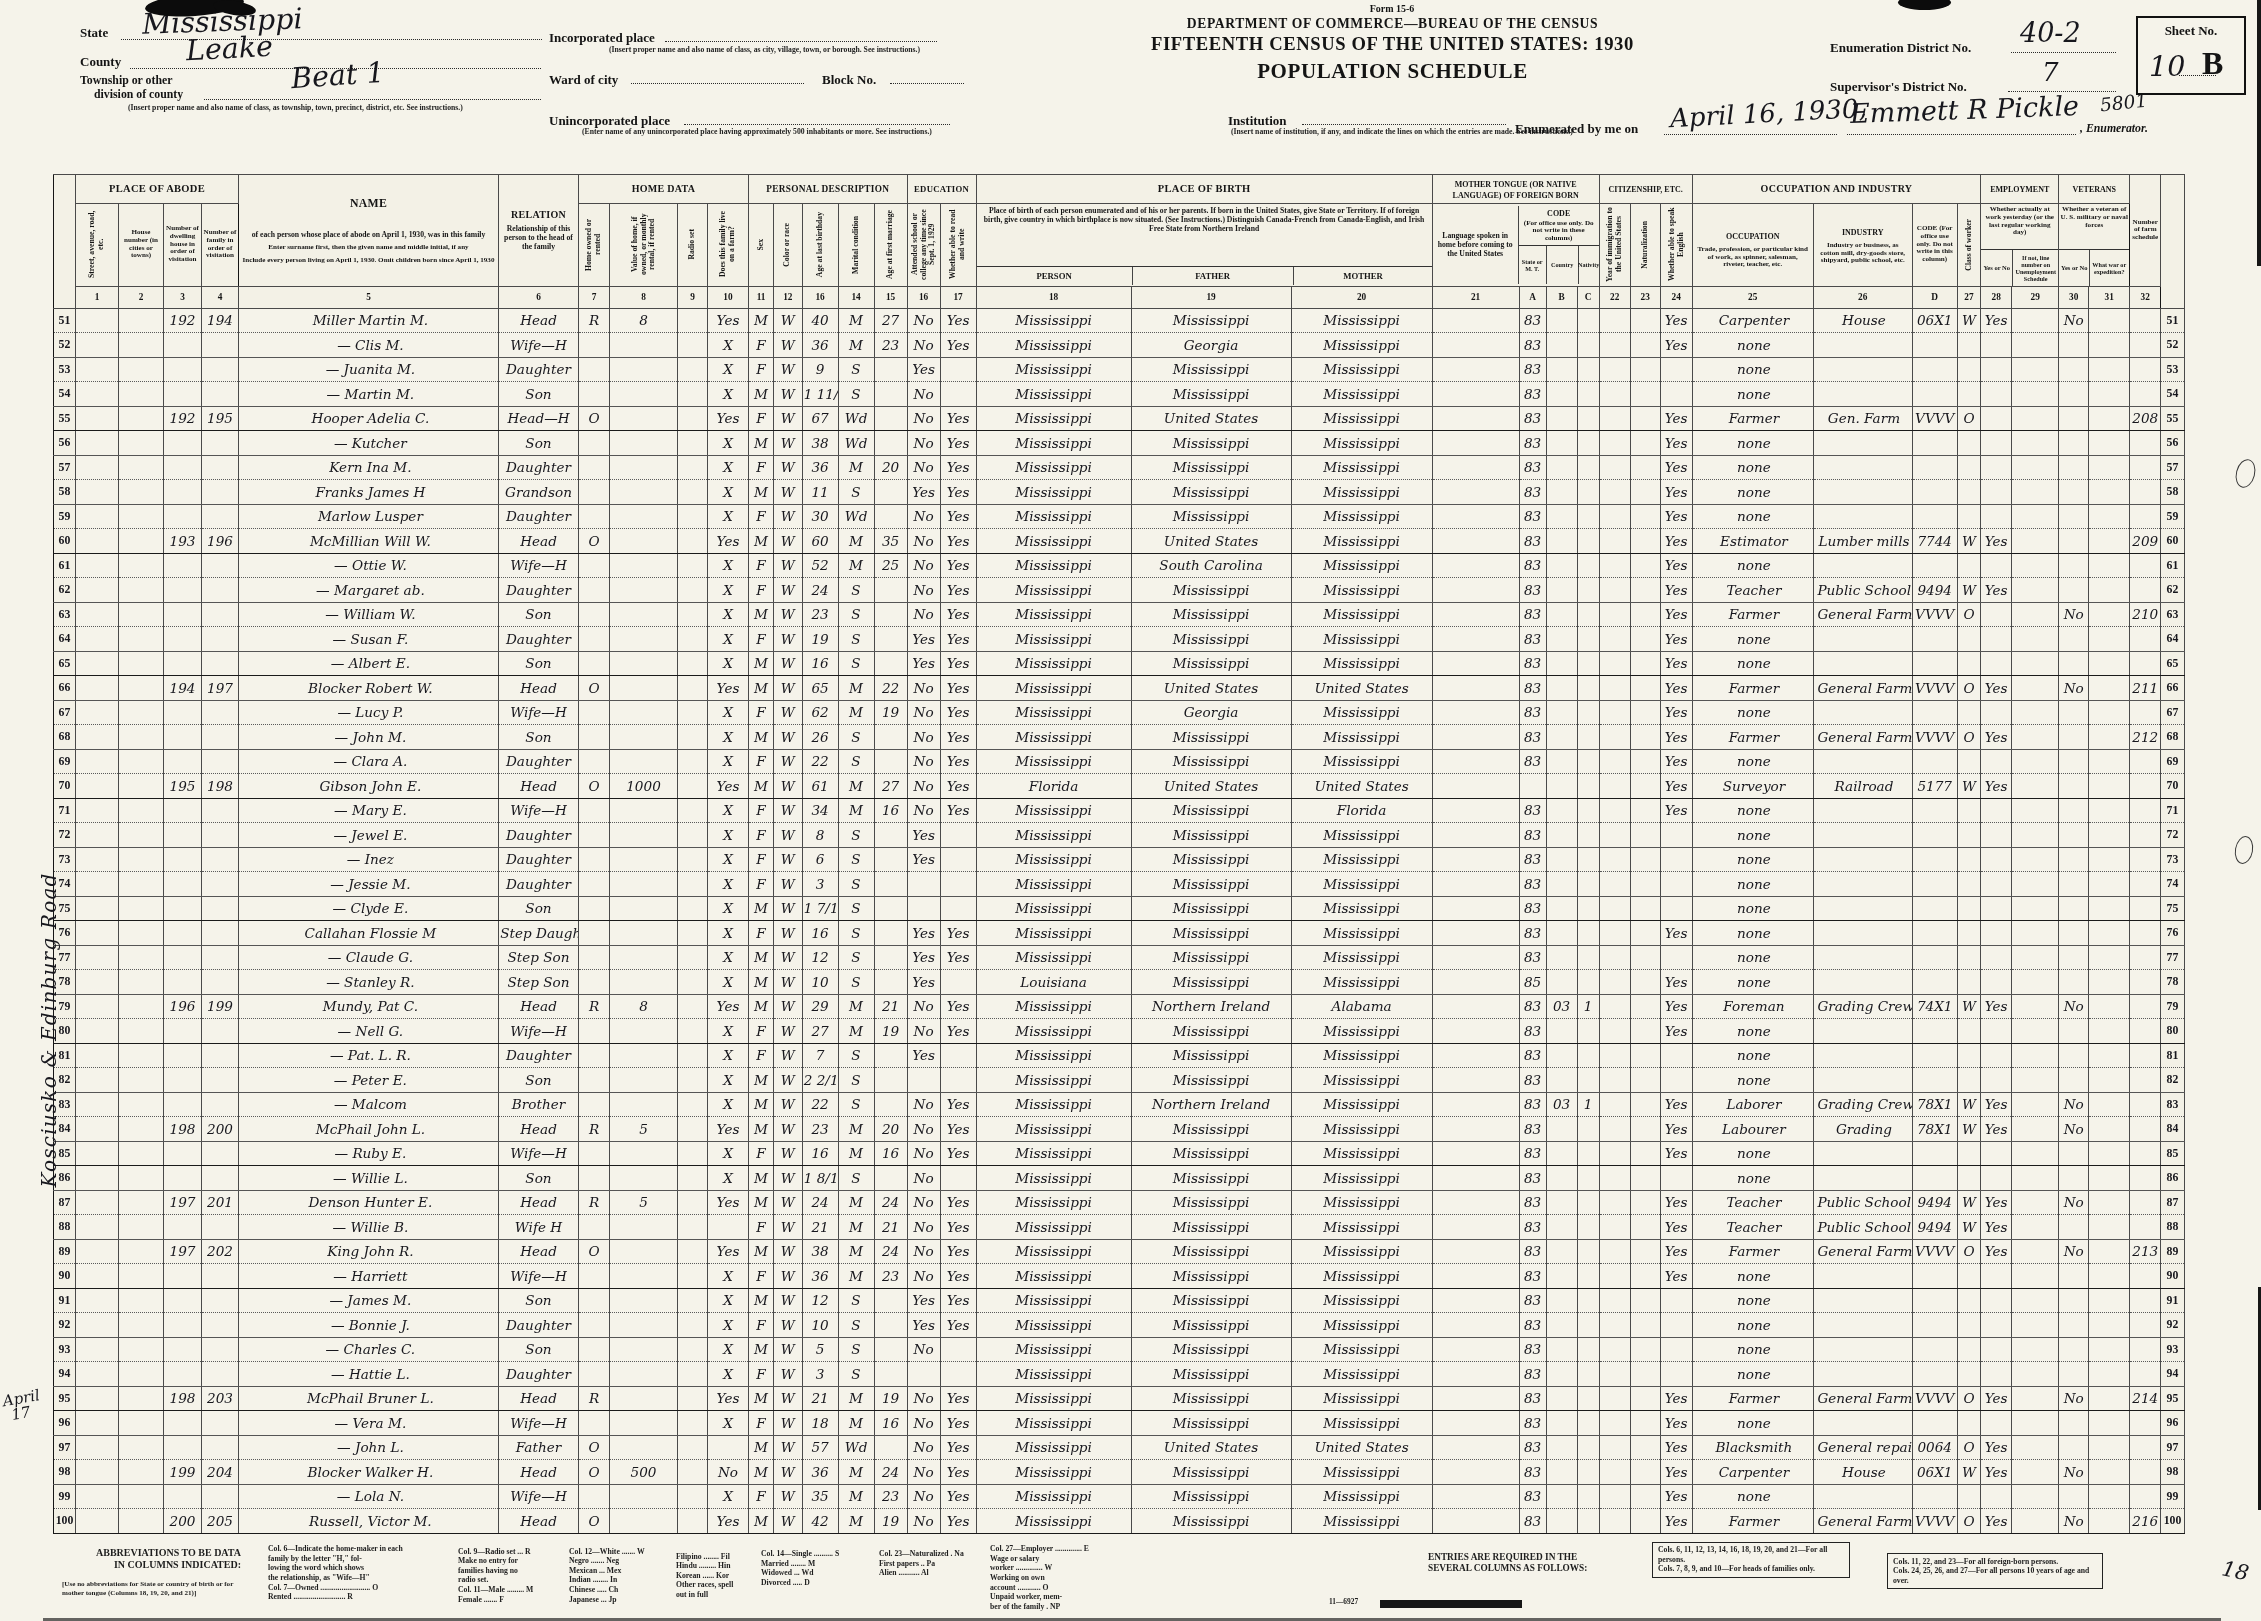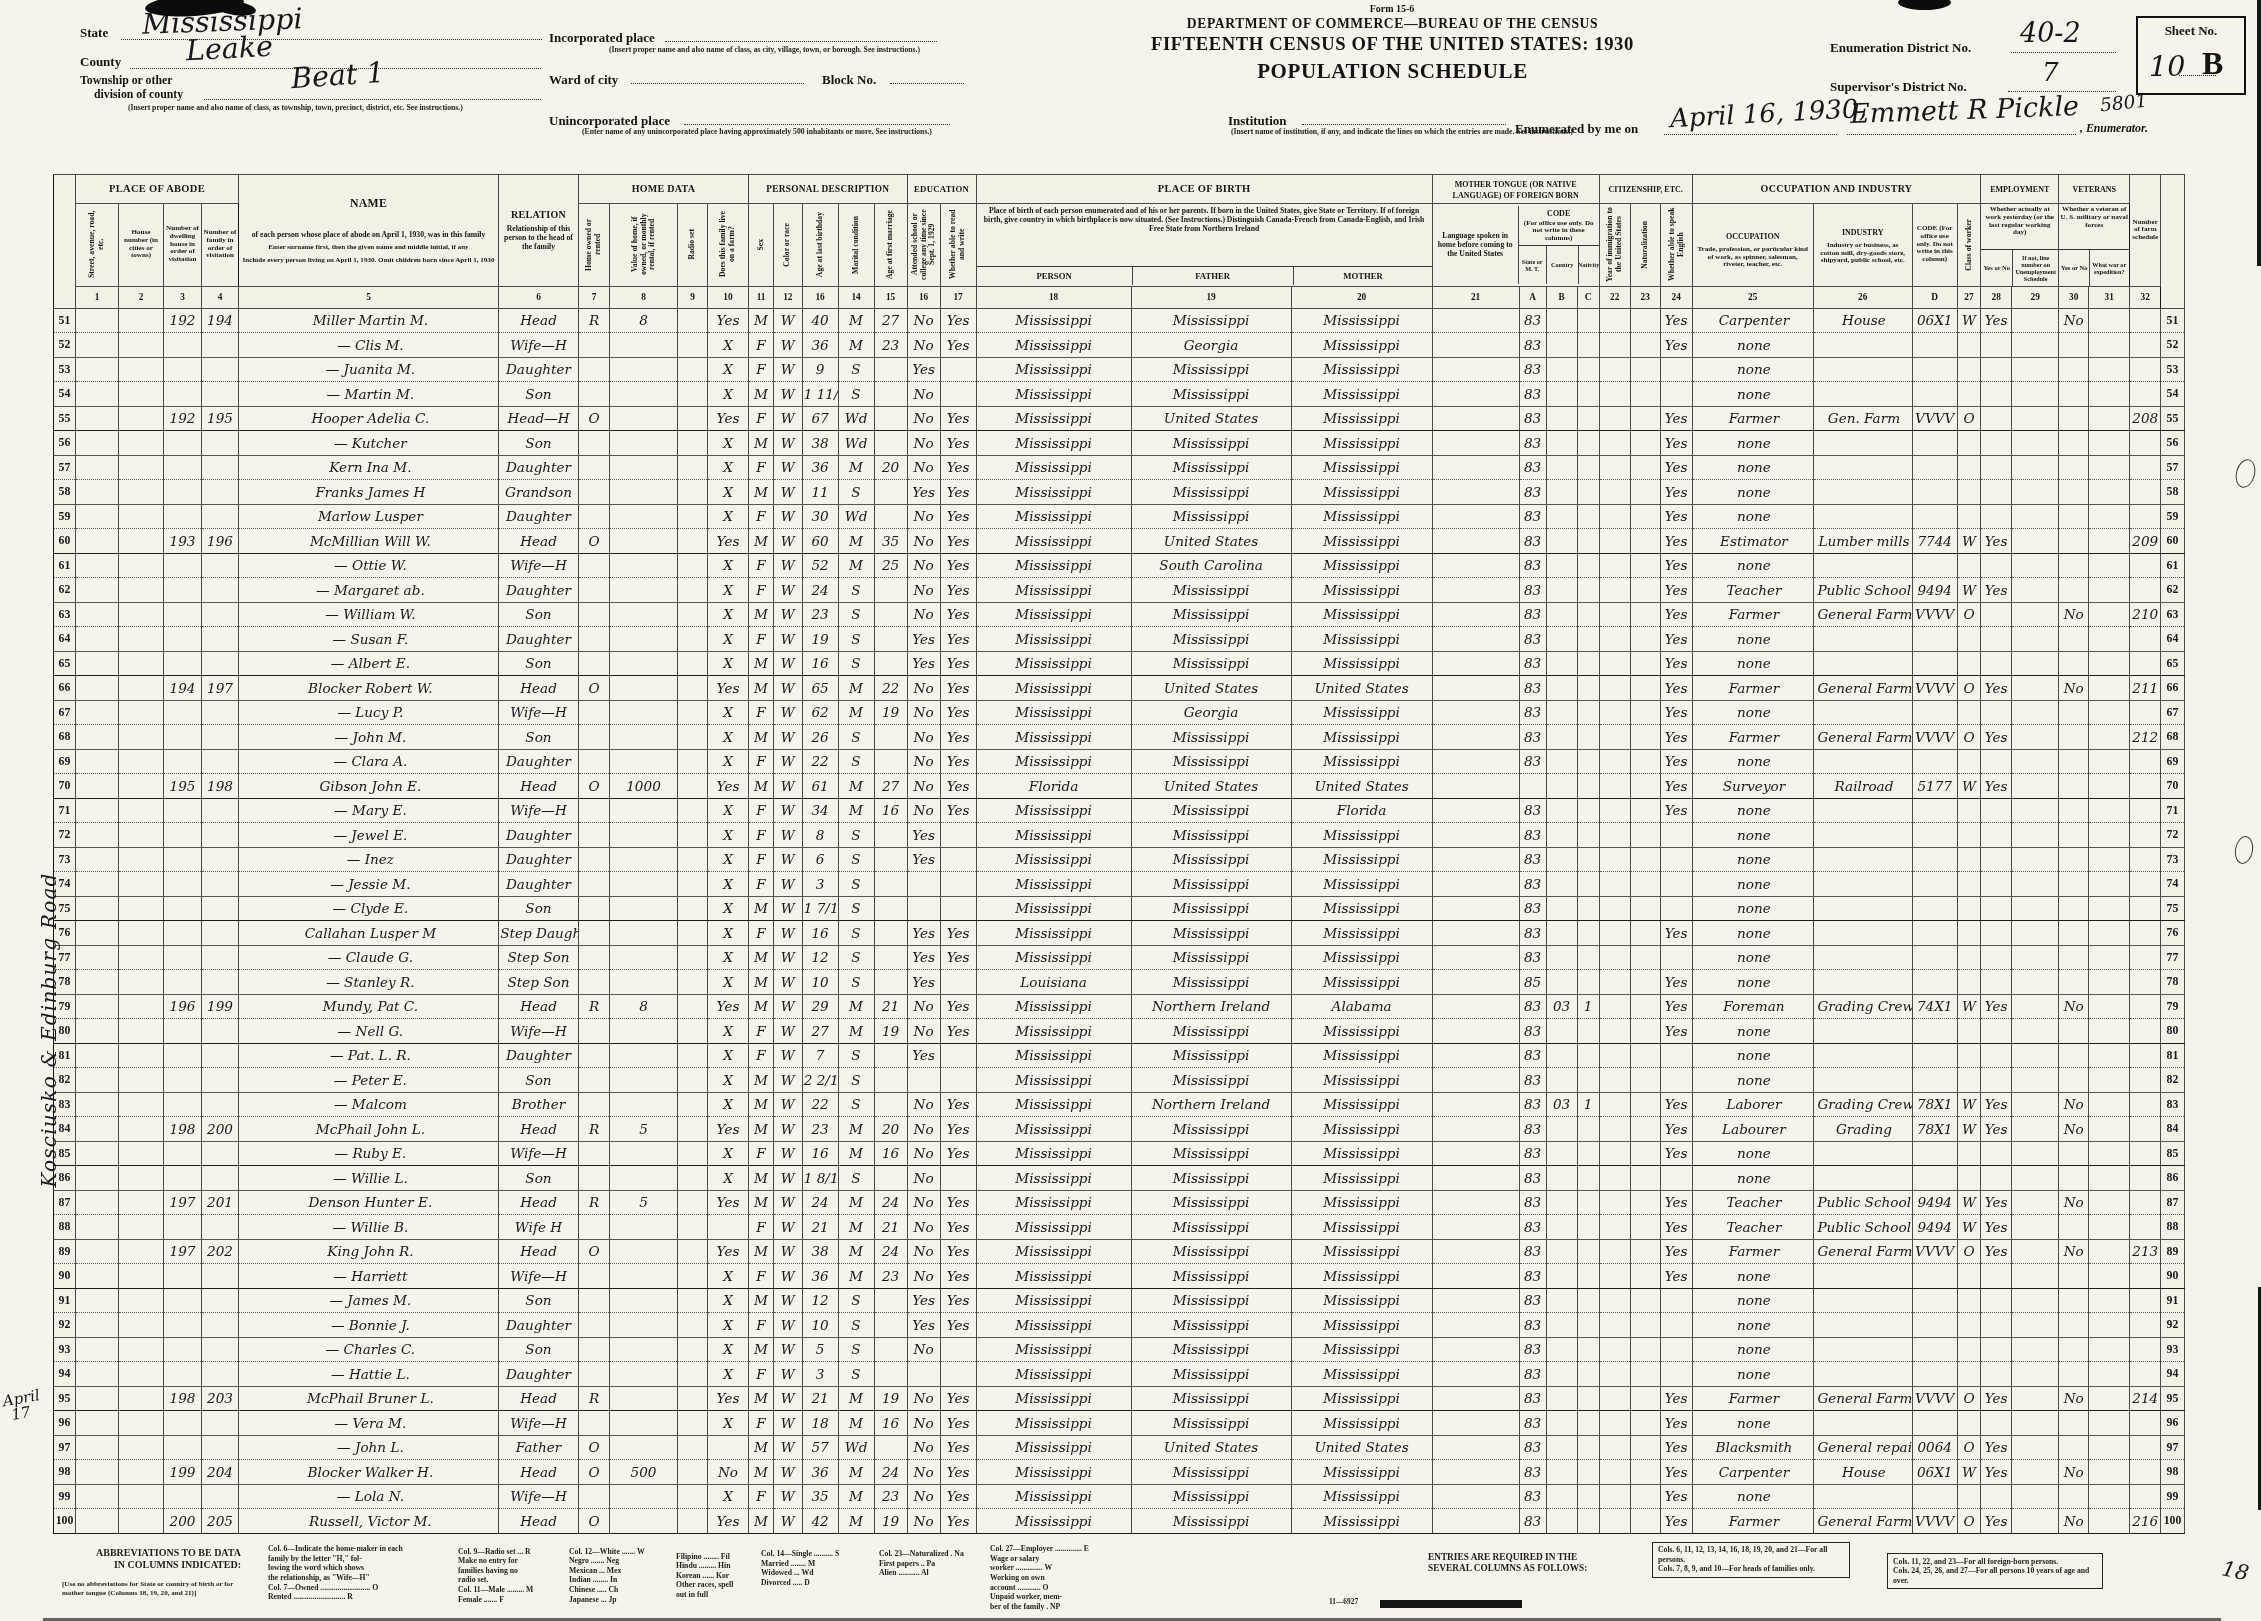--- a/index.html
+++ b/index.html
@@ -1361,21 +1361,21 @@
         <td class=""></td>
         <td class="gl"></td>
         <td class="ln gl">75</td>
       </tr>
       <tr class="solid">
         <td class="ln gl">76</td>
         <td class="gl"></td>
         <td class=""></td>
         <td class=""></td>
         <td class=""></td>
-        <td class="gl name">Callahan Lusper M</td>
+        <td class="gl name">Callahan Flossie M</td>
         <td class="gl rel">Step Daughter</td>
         <td class="gl"></td>
         <td class=""></td>
         <td class=""></td>
         <td class="">X</td>
         <td class="gl">F</td>
         <td class="">W</td>
         <td class="">16</td>
         <td class="">S</td>
         <td class=""></td>

